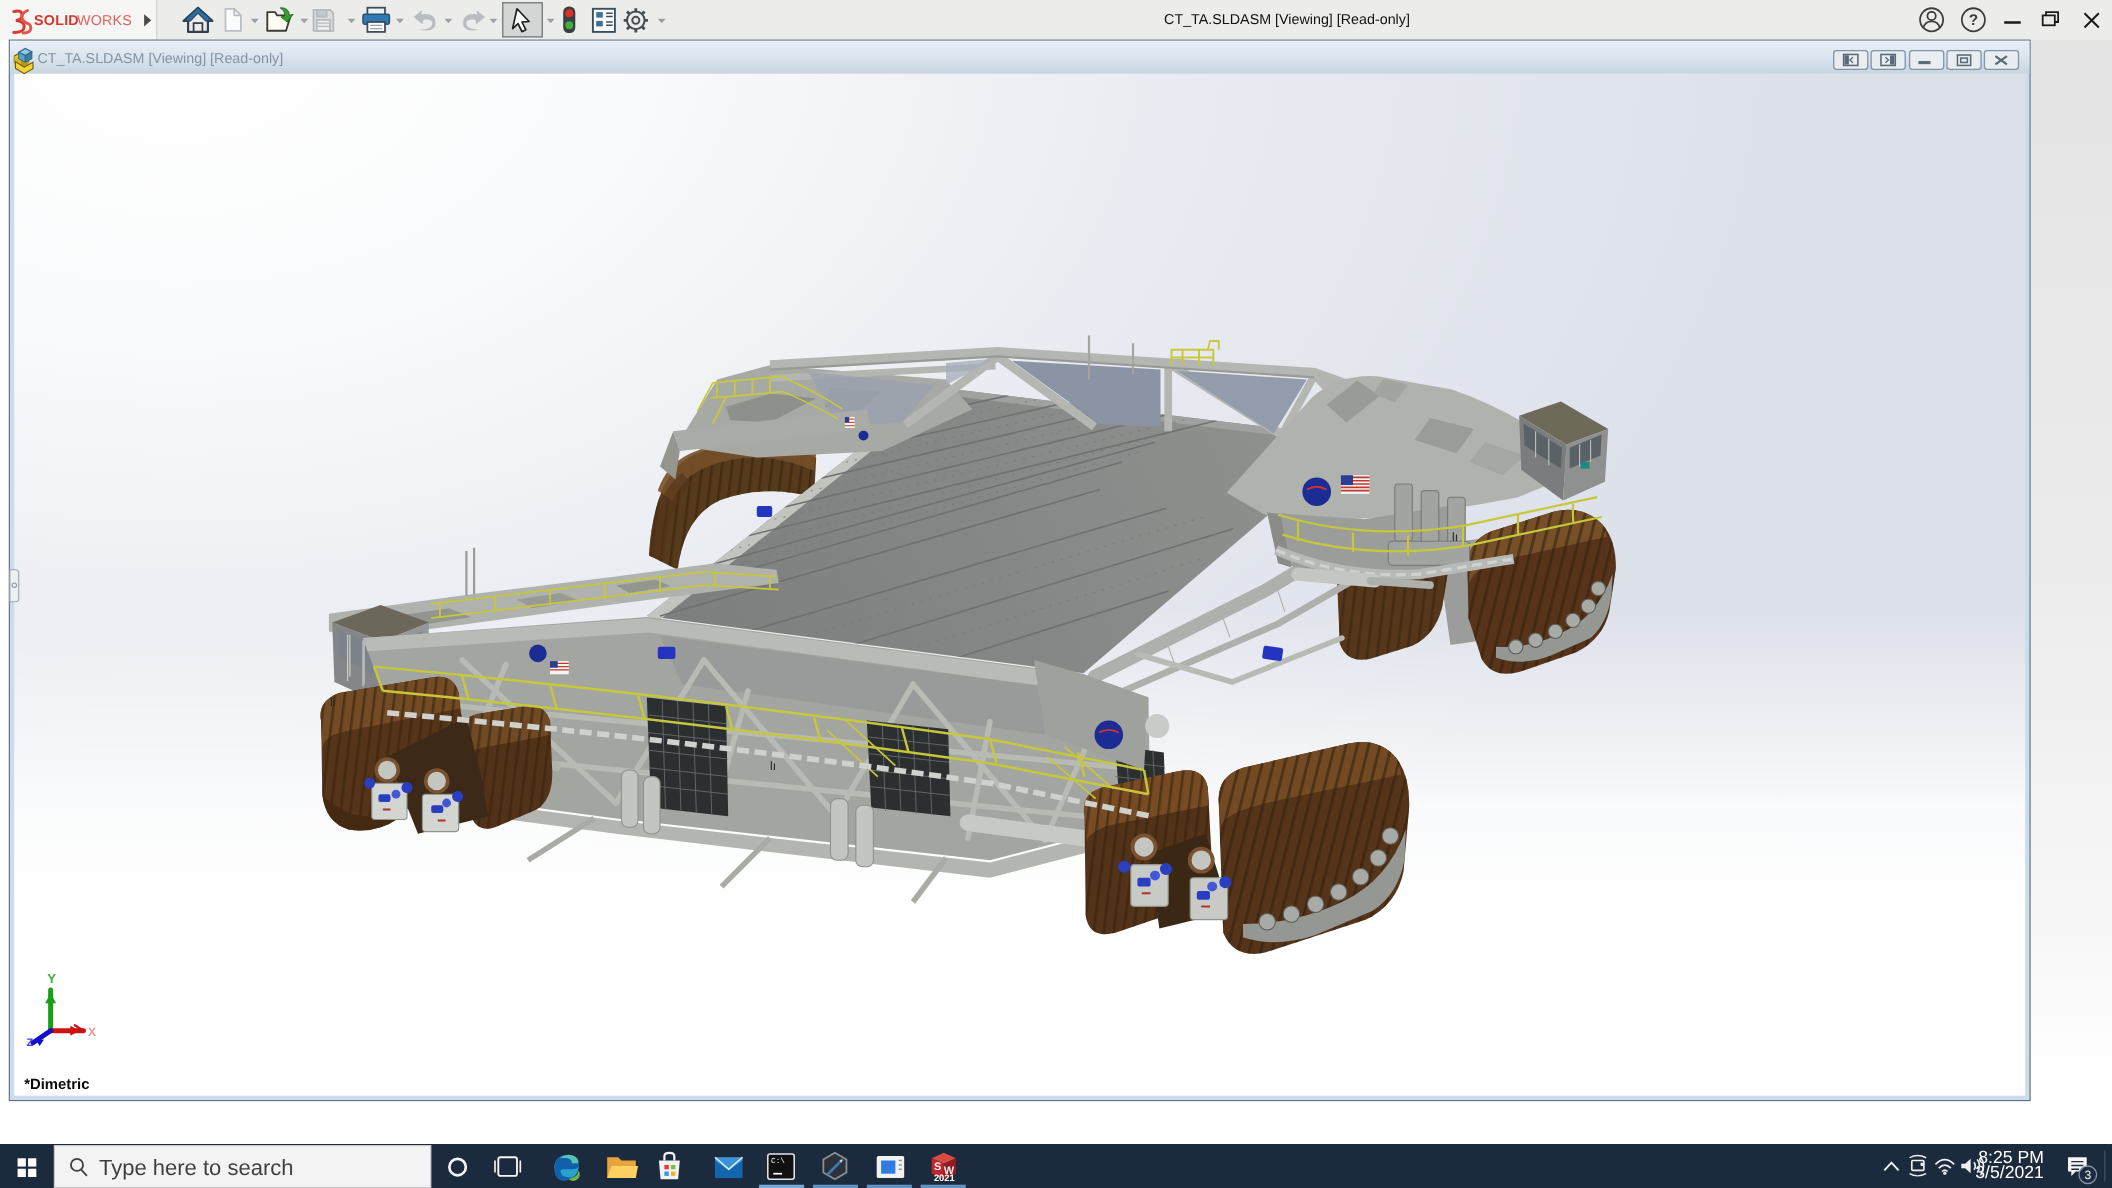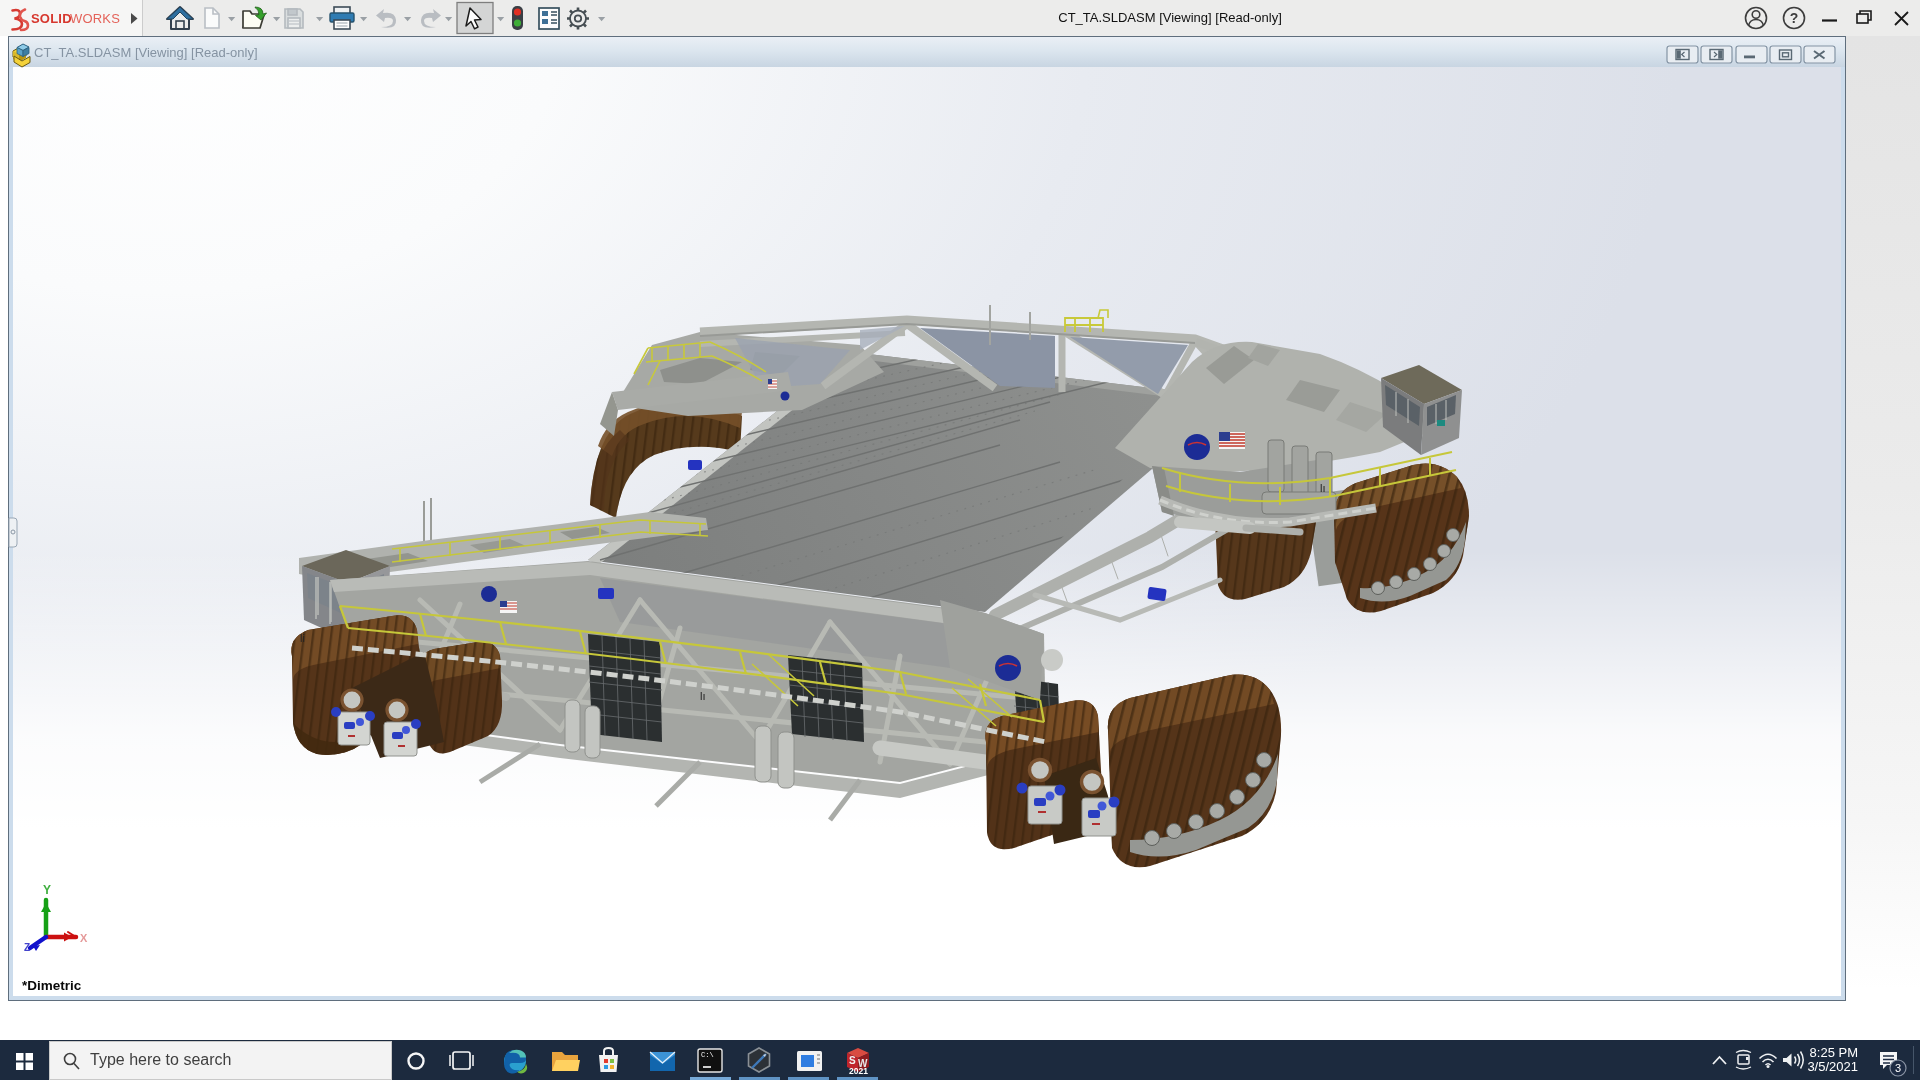--- a/index.html
+++ b/index.html
@@ -21,22 +21,22 @@
     background:linear-gradient(180deg,rgba(255,255,255,0) 0%,rgba(255,255,255,0) 52%,rgba(255,255,255,0.85) 72%,#ffffff 82%),
     radial-gradient(1600px 1050px at 8% -4%, #ffffff 0%, #fafbfc 25%, #e8ebf1 58%, #dce0e9 95%);}
   
   #rightmargin{position:absolute;left:1846px;top:36px;width:74px;height:1004px;
     background:linear-gradient(180deg,#e4e4e4 0%,#ebebeb 45%,#f6f6f6 78%,#ffffff 95%);}
   #bottommargin{position:absolute;left:0;top:1001px;width:1846px;height:39px;background:#ffffff;}
   
   #taskbar{position:absolute;left:0;top:1040px;width:1920px;height:40px;background:#1c2a3e;}
   #searchbox{position:absolute;left:49px;top:1041px;width:343px;height:39px;background:#f3f3f3;
     border:1px solid #c9c9c9;box-sizing:border-box;}
-  #searchtext{position:absolute;left:90px;top:1051px;font-size:16px;color:#3f3f3f;}
-  #traytime{position:absolute;left:1790px;top:1046px;width:68px;text-align:right;color:#ffffff;font-size:13px;line-height:13.5px;}
+  #searchtext{position:absolute;left:90px;top:1051px;font-size:20px;color:#3f3f3f;}
+  #traytime{position:absolute;left:1790px;top:1046px;width:68px;text-align:right;color:#ffffff;font-size:16px;line-height:13.5px;}
 </style>
 </head>
 <body>
 <div id="root">
 
   <div id="titlebar">
     <div id="logoarea"></div>
     <div id="apptitle">CT_TA.SLDASM [Viewing] [Read-only]</div>
   </div>
   <svg class="abs" id="toolbarsvg" style="left:0;top:0" width="1920" height="36" viewBox="0 0 1920 36">

